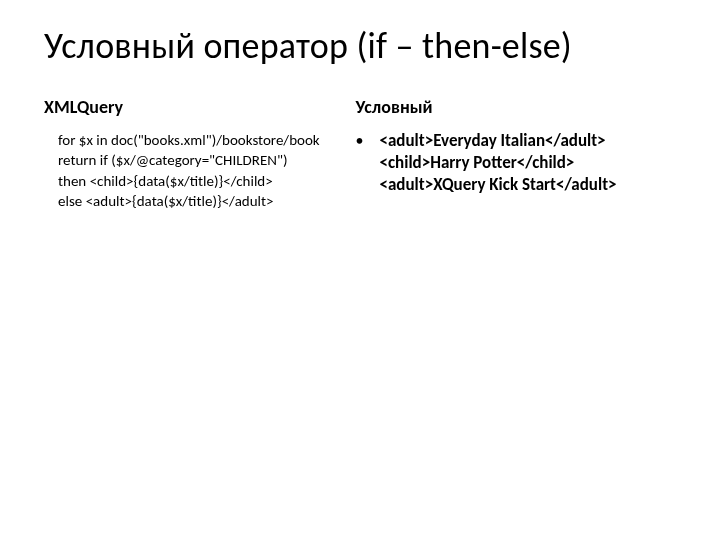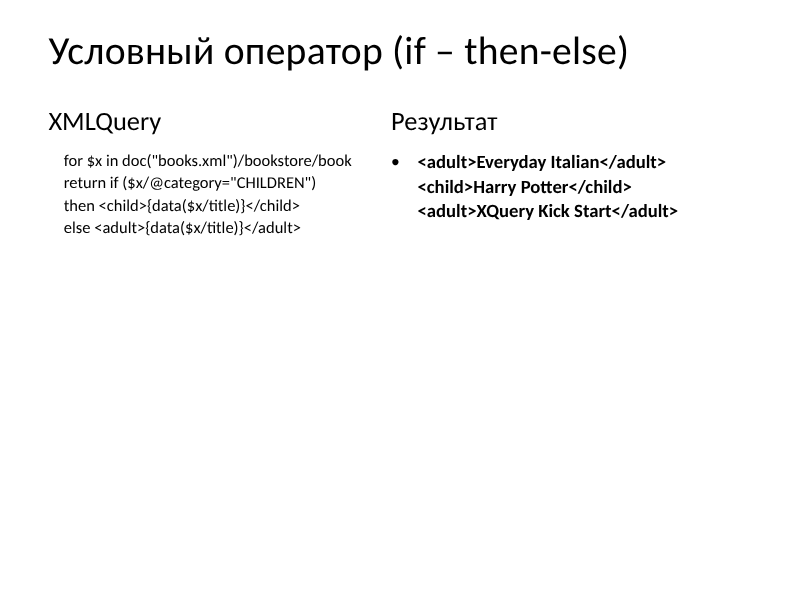--- a/index.html
+++ b/index.html
@@ -3,21 +3,21 @@
 <meta charset="utf-8">
 <style>
   * { margin: 0; padding: 0; box-sizing: border-box; }
   html, body { width: 720px; height: 540px; background: #fff; font-family: Calibri, Arial, sans-serif; color: #000; }
   .slide { width: 720px; height: 540px; padding: 24px 52px 0 44px; }
   .title { font-size: 36px; font-weight: 400; letter-spacing: 0.2px; margin-bottom: 28px; }
   .cols { display: flex; gap: 12px; }
   .col { flex: 1; }
   .col-left { flex: 0 0 48%; }
   .col-right { flex: 0 0 52%; }
-  .subhead { font-size: 24px; font-weight: 400; margin-bottom: 12px; }
+  .subhead { font-size: 18px; font-weight: 700; margin-bottom: 12px; }
   .left-body { font-size: 15px; line-height: 1.35; margin-left: 14px; }
   .result-list { list-style: none; display: flex; }
   .bullet { flex: 0 0 24px; font-size: 16px; line-height: 1.35; }
   .result-lines { font-size: 17px; line-height: 1.3; font-weight: bold; }
 </style>
 </head>
 <body>
 
 <div class="slide">
   <h1 class="title">Условный оператор (if – then-else)</h1>
@@ -28,21 +28,21 @@
       <div class="subhead">XMLQuery</div>
       <div class="left-body">
         <div>for $x in  doc("books.xml")/bookstore/book</div>
         <div>return if ($x/@category="CHILDREN")</div>
         <div>then &lt;child&gt;{data($x/title)}&lt;/child&gt;</div>
         <div>else &lt;adult&gt;{data($x/title)}&lt;/adult&gt;</div>
       </div>
     </div>
 
     <div class="col col-right">
-      <div class="subhead">Результат</div>
+      <div class="subhead">Условный</div>
       <div class="result-list">
         <div class="bullet">•</div>
         <div class="result-lines">
           <div>&lt;adult&gt;Everyday Italian&lt;/adult&gt;</div>
           <div>&lt;child&gt;Harry Potter&lt;/child&gt;</div>
           <div>&lt;adult&gt;XQuery Kick Start&lt;/adult&gt;</div>
         </div>
       </div>
     </div>
 

